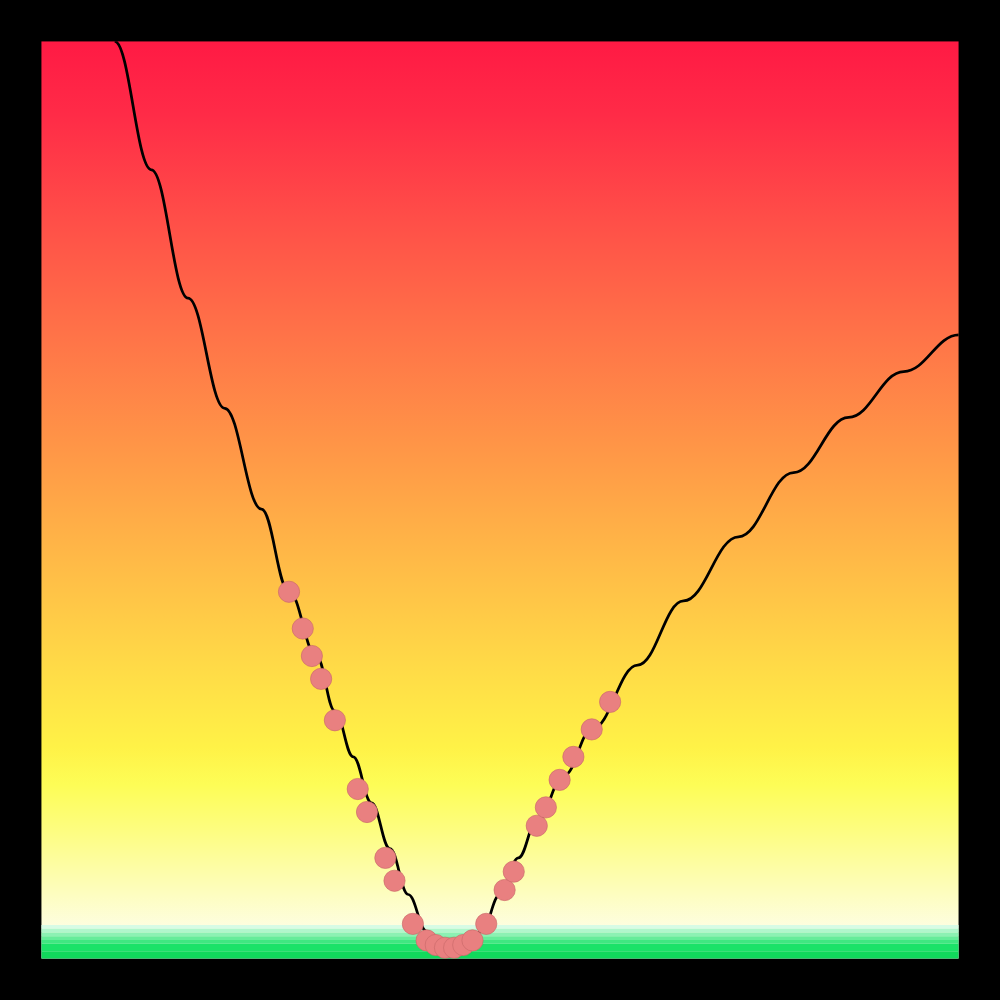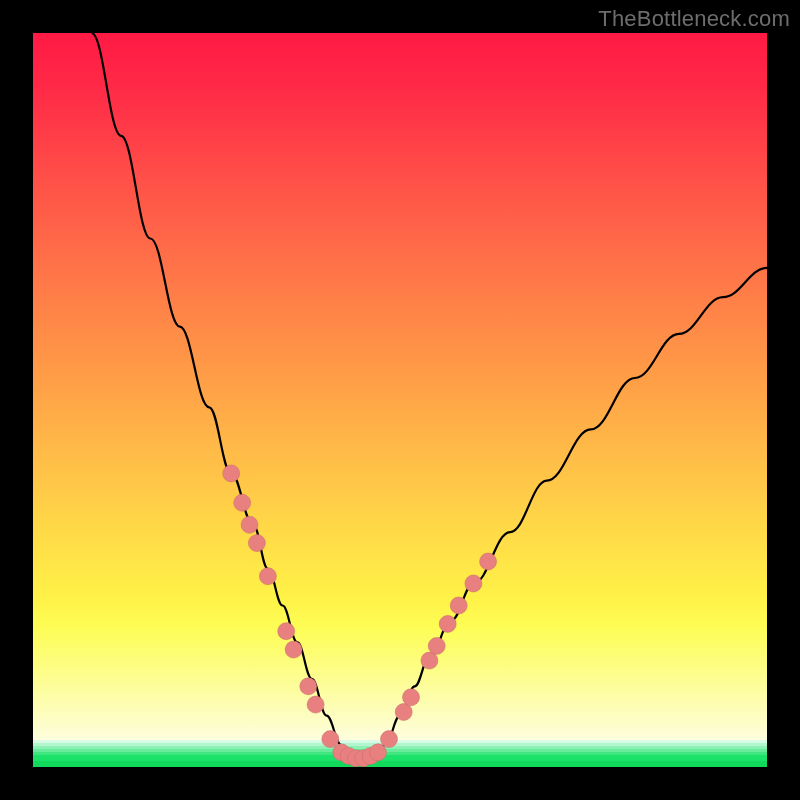--- a/index.html
+++ b/index.html
@@ -67,21 +67,20 @@
     top: 0;
     width: 734px;
     height: 734px;
     overflow: visible;
   }
 </style>
 </head>
 <body>
 
 <div class="frame">
-  <div class="watermark">TheBottleneck.com</div>
 
   <div class="plot-area">
     <div class="gradient-top"></div>
     <div class="bottom-bands" id="bands">
         <div class="band" style="height: 3px; background: rgb(215, 251, 229);"></div>
         <div class="band" style="height: 3px; background: rgb(177, 246, 204);"></div>
         <div class="band" style="height: 3px; background: rgb(140, 241, 179);"></div>
         <div class="band" style="height: 3px; background: rgb(102, 236, 154);"></div>
         <div class="band" style="height: 3px; background: rgb(64, 231, 129);"></div>
         <div class="band" style="height: 6px; background: rgb(27, 226, 104);"></div>

